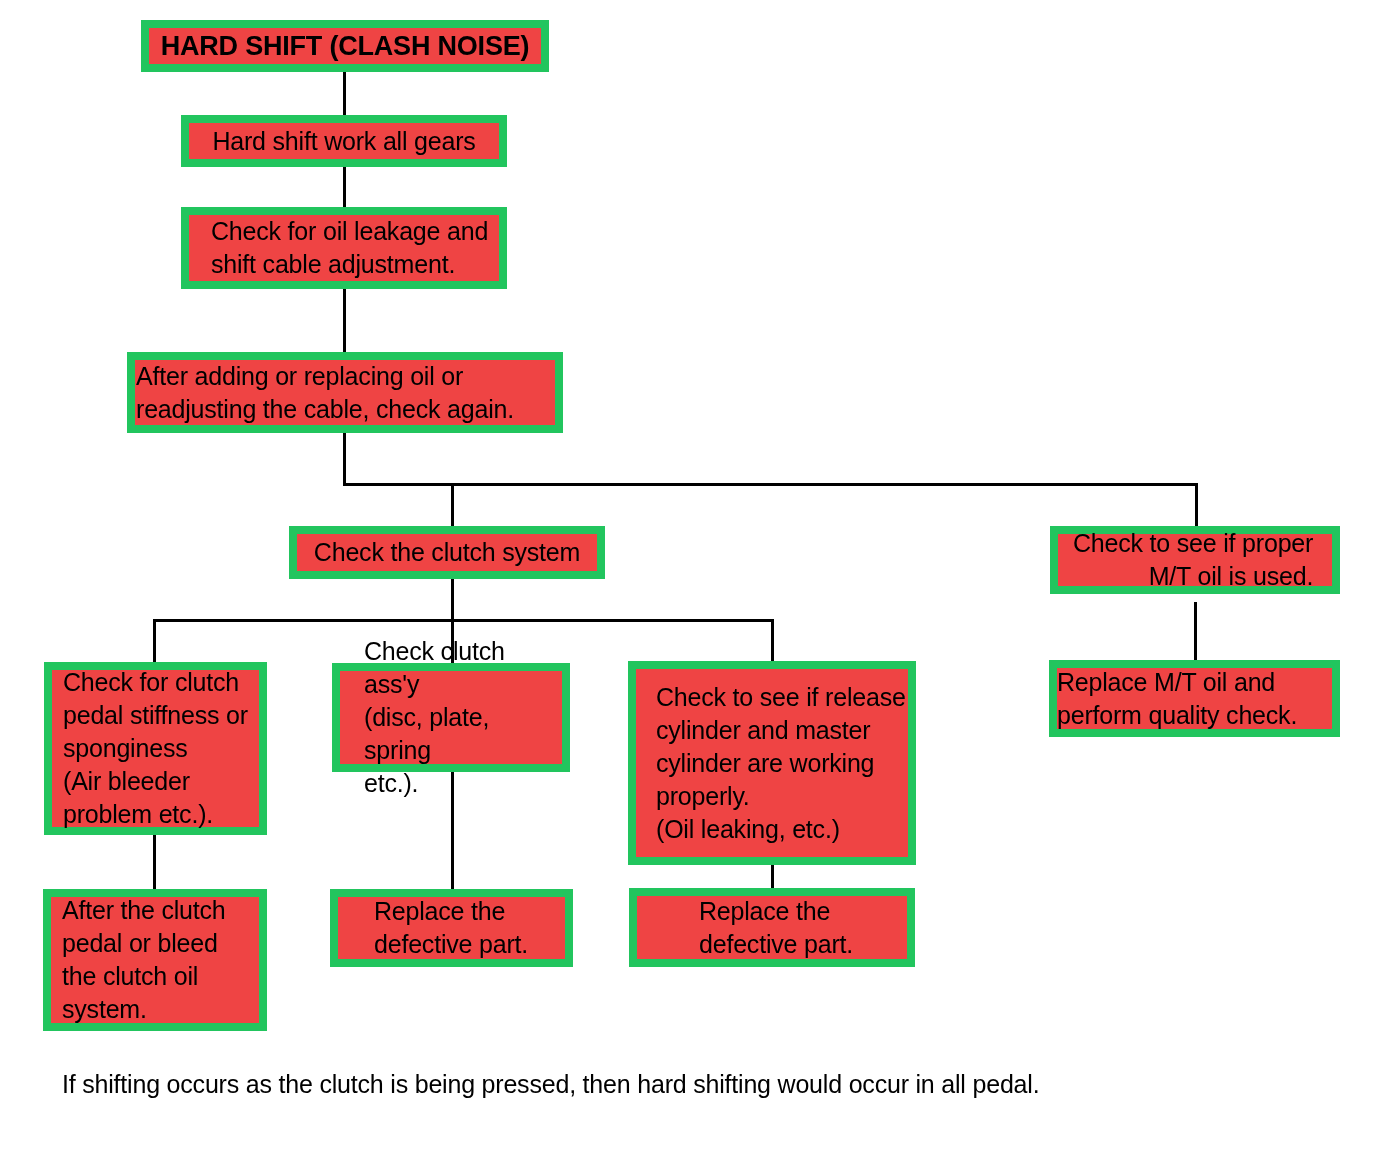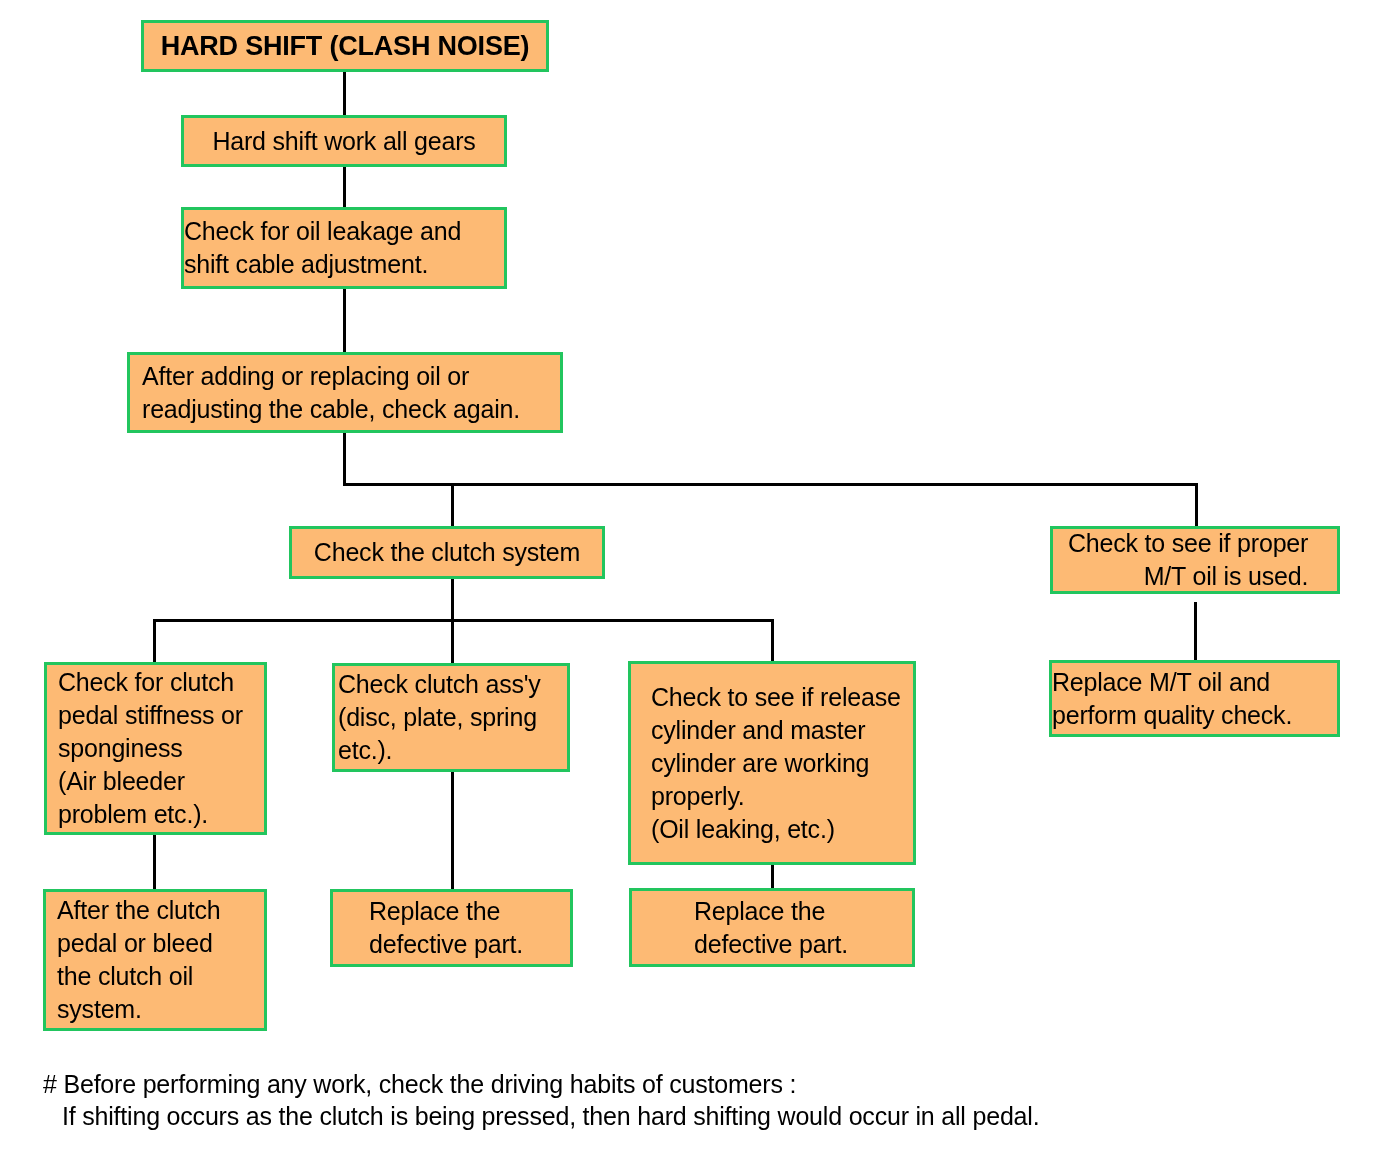--- a/index.html
+++ b/index.html
@@ -11,22 +11,22 @@
     position: relative;
     width: 1376px;
     height: 1156px;
     background: #ffffff;
     font-family: "Liberation Sans", "DejaVu Sans", sans-serif;
     color: #000000;
   }
   .node {
     position: absolute;
     box-sizing: border-box;
-    border: 3px solid #22c55e;
-    background: #fdba74;
+    border: 8px solid #22c55e;
+    background: #ef4444;
     display: flex;
     align-items: center;
     font-size: 25px;
     line-height: 33px;
     white-space: pre-line;
     letter-spacing: -0.2px;
   }
   .node.center {
     justify-content: center;
     text-align: center;
@@ -72,41 +72,41 @@
   <div class="line" style="left:771px; top:619px; width:3px;   height:44px;"></div>
   <div class="line" style="left:153px; top:835px; width:3px;   height:56px;"></div>
   <div class="line" style="left:451px; top:772px; width:3px;   height:119px;"></div>
   <div class="line" style="left:771px; top:838px; width:3px;   height:52px;"></div>
   <div class="line" style="left:1194px;top:602px; width:3px;   height:60px;"></div>
 
   <div class="node center title-node" style="left:141px; top:20px; width:408px; height:52px;">HARD SHIFT (CLASH NOISE)</div>
 
   <div class="node center" style="left:181px; top:115px; width:326px; height:52px;">Hard shift work all gears</div>
 
-  <div class="node" style="left:181px; top:207px; width:326px; height:82px; padding-left:0;">Check for oil leakage and
+  <div class="node" style="left:181px; top:207px; width:326px; height:82px; padding-left:22px;">Check for oil leakage and
 shift cable adjustment.</div>
 
-  <div class="node" style="left:127px; top:352px; width:436px; height:81px; padding-left:12px;">After adding or replacing oil or
+  <div class="node" style="left:127px; top:352px; width:436px; height:81px; padding-left:1px;">After adding or replacing oil or
 readjusting the cable, check again.</div>
 
   <div class="node center" style="left:289px; top:526px; width:316px; height:53px;">Check the clutch system</div>
 
   <div class="node" style="left:1050px; top:526px; width:290px; height:68px; padding-left:15px;text-align:right;">Check to see if proper
 M/T oil is used.</div>
 
   <div class="node" style="left:1049px; top:660px; width:291px; height:77px; ">Replace M/T oil and
 perform quality check.</div>
 
   <div class="node" style="left:44px; top:662px; width:223px; height:173px; padding-left:11px;">Check for clutch
 pedal stiffness or
 sponginess
 (Air bleeder
 problem etc.).</div>
 
-  <div class="node" style="left:332px; top:663px; width:238px; height:109px; padding-left:3px;">Check clutch ass'y
+  <div class="node" style="left:332px; top:663px; width:238px; height:109px; padding-left:24px;">Check clutch ass'y
 (disc, plate, spring
 etc.).</div>
 
   <div class="node" style="left:628px; top:661px; width:288px; height:204px; padding-left:20px;">Check to see if release
 cylinder and master
 cylinder are working
 properly.
 (Oil leaking, etc.)</div>
 
   <div class="node" style="left:43px; top:889px; width:224px; height:142px; padding-left:11px;">After the clutch
@@ -114,17 +114,16 @@
 the clutch oil
 system.</div>
 
   <div class="node" style="left:330px; top:889px; width:243px; height:78px; padding-left:36px;">Replace the
 defective part.</div>
 
   <div class="node" style="left:629px; top:888px; width:286px; height:79px; padding-left:62px;">Replace the
 defective part.</div>
 
   <div class="note">
-    <div># Before performing any work, check the driving habits of customers :</div>
     <div class="indent">If shifting occurs as the clutch is being pressed, then hard shifting would occur in all pedal.</div>
   </div>
 
 </div>
 
 </body></html>

